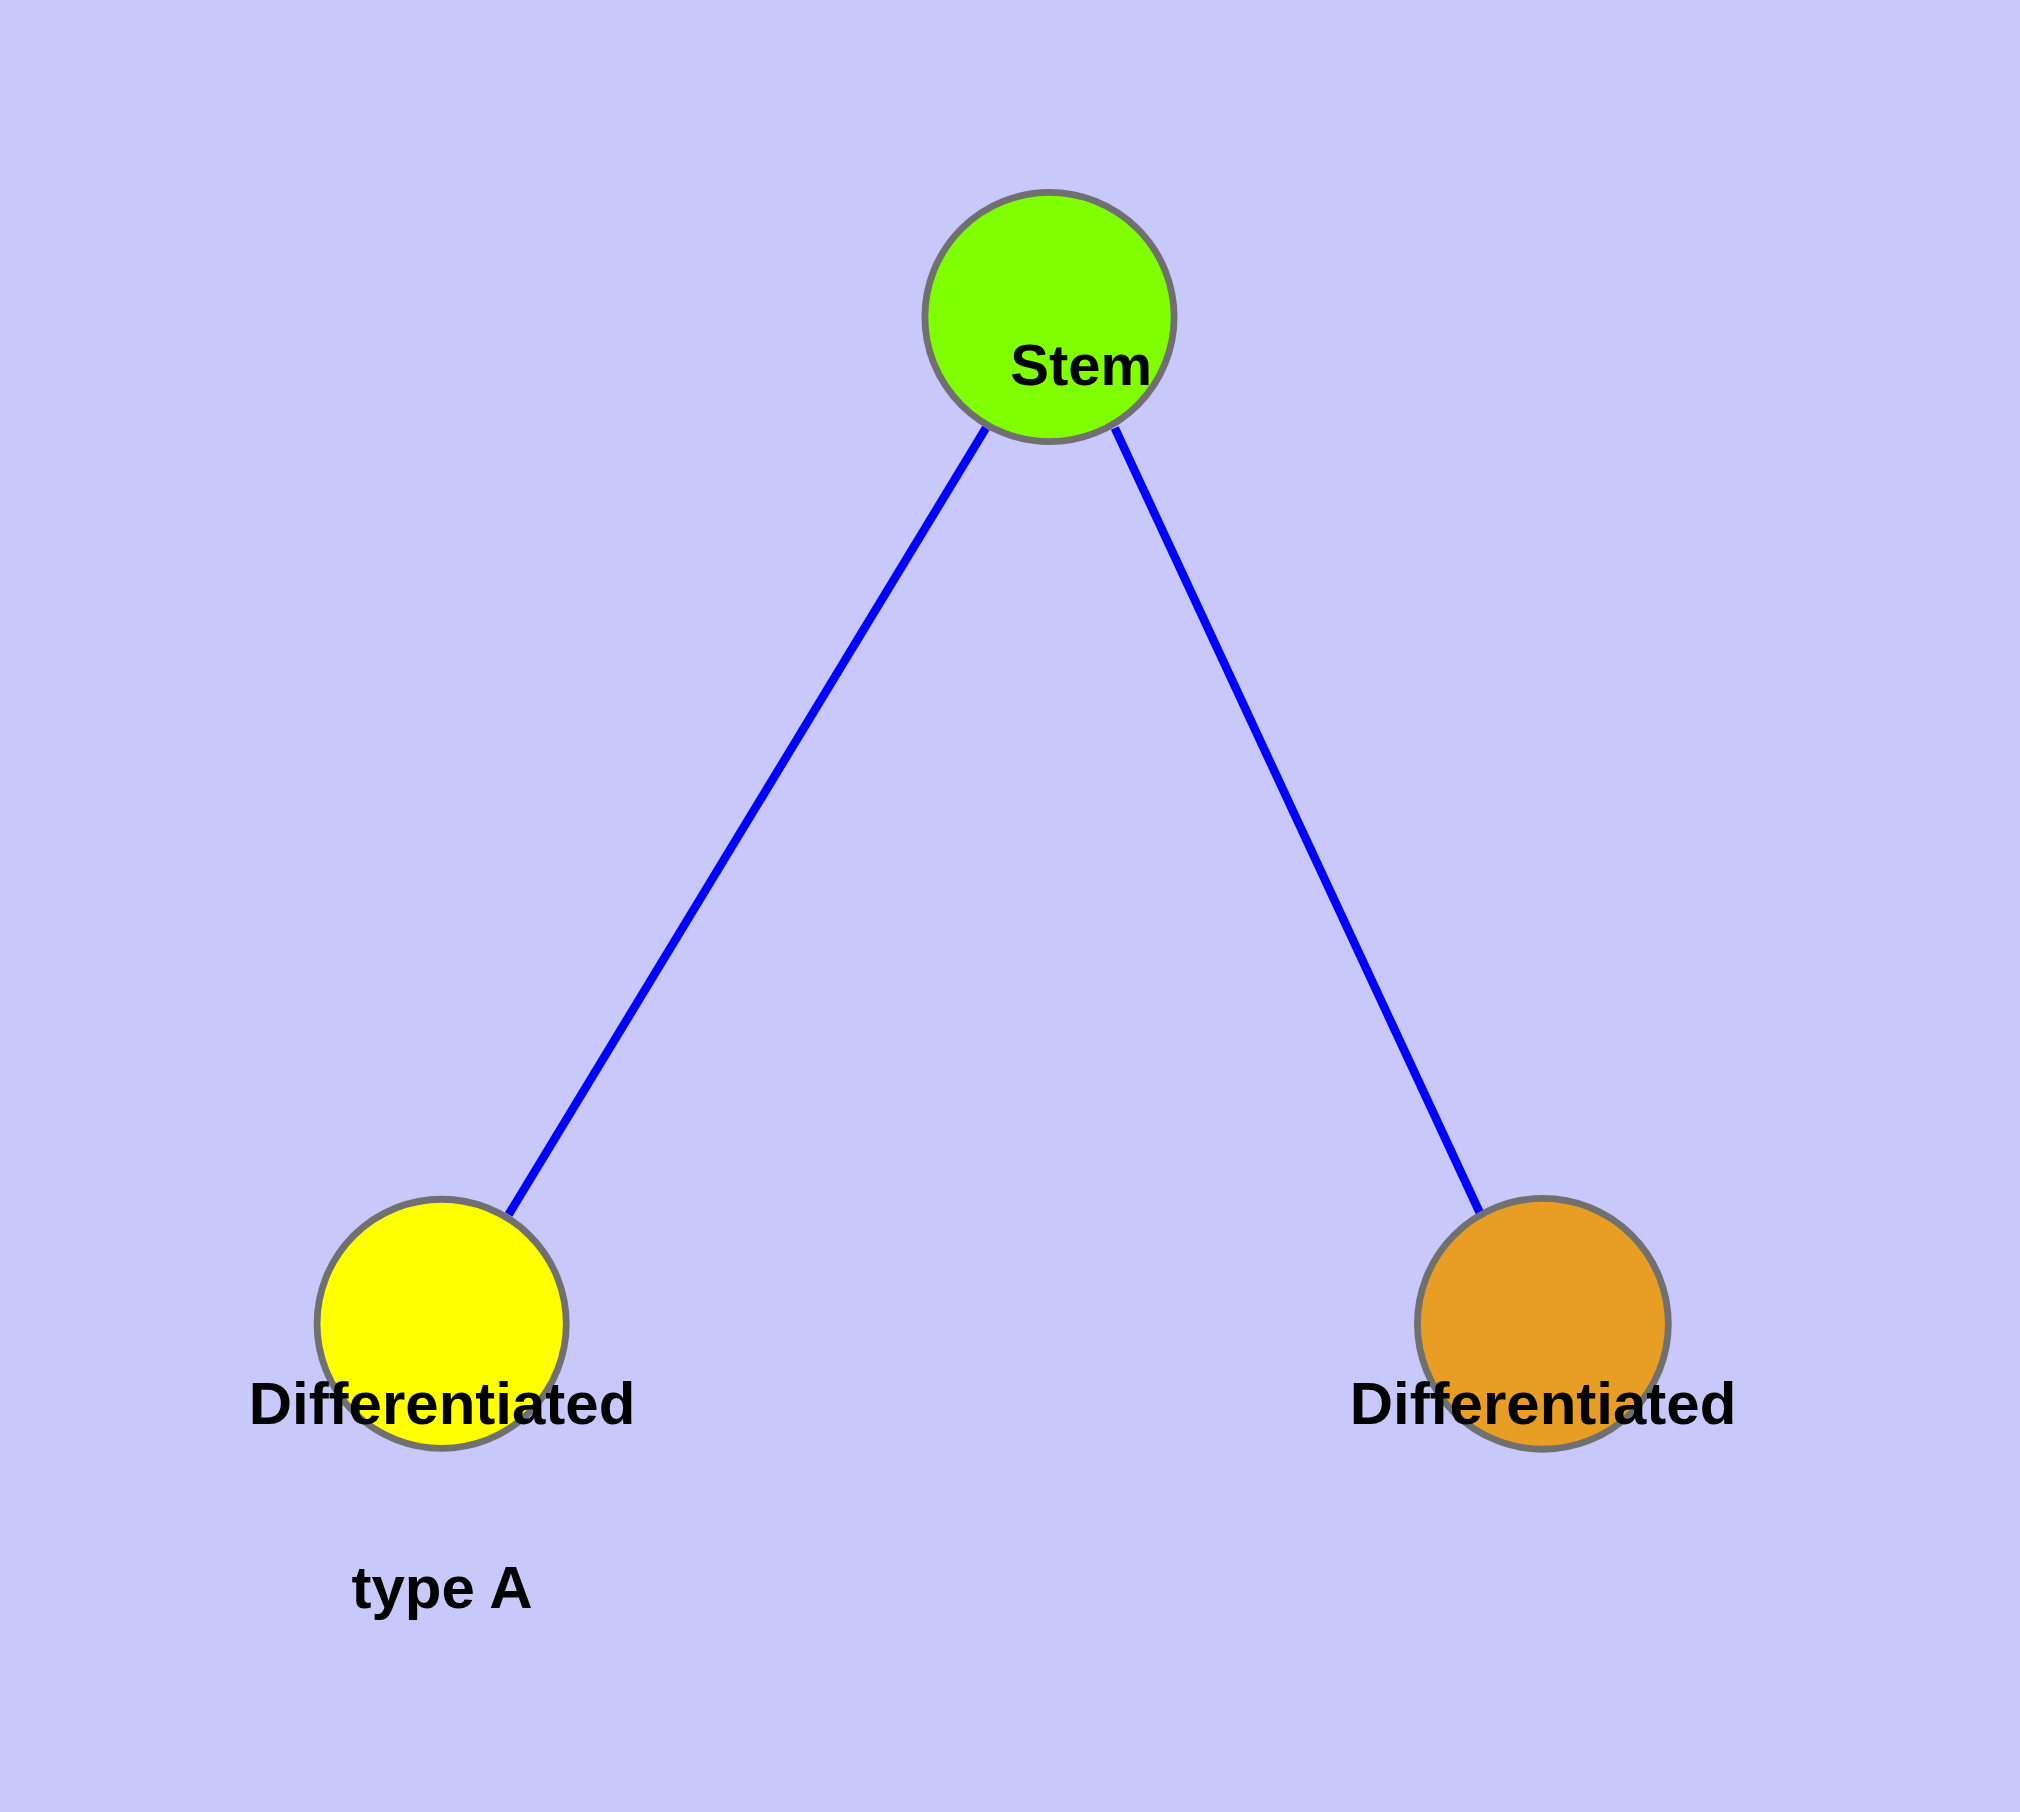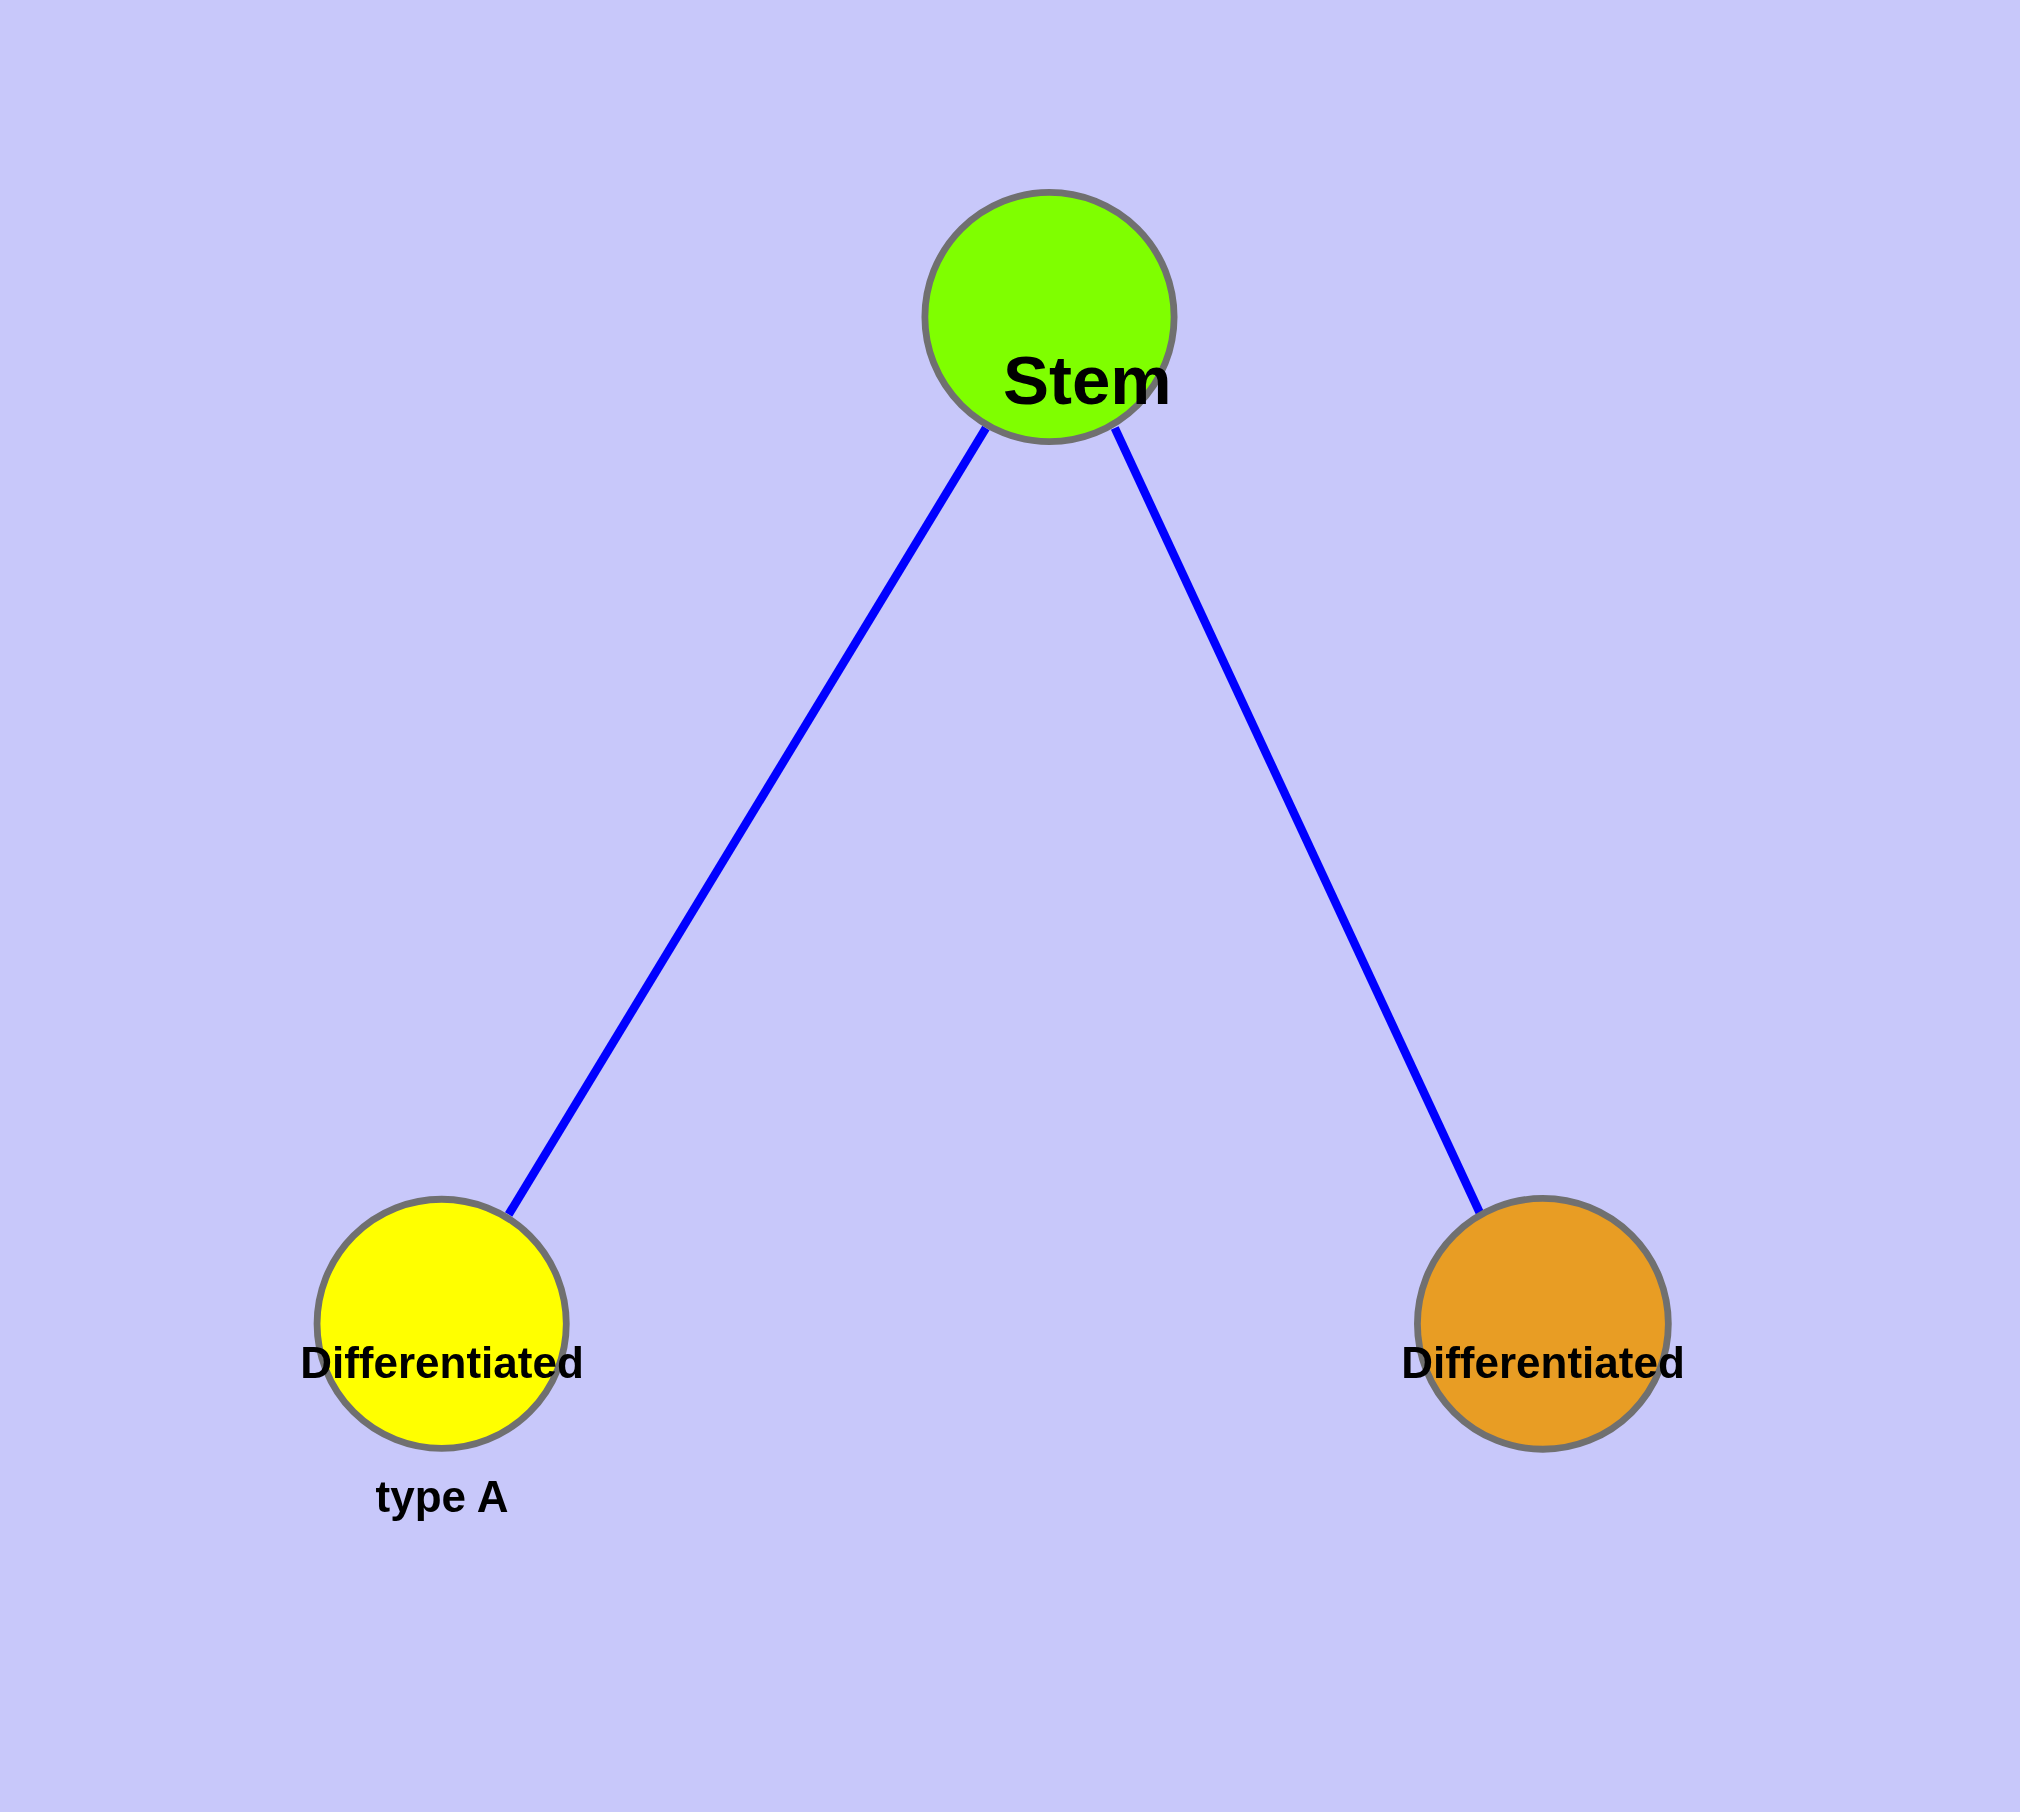--- a/index.html
+++ b/index.html
@@ -32,25 +32,25 @@
     text-align: center;
     color: #000000;
     font-family: "Liberation Sans", sans-serif;
     font-weight: bold;
     line-height: 1.02;
     white-space: pre;
     pointer-events: none;
     -webkit-font-smoothing: antialiased;
   }
   .node-label.single {
-    font-size: 69px;
+    font-size: 58px;
     text-align: center;
   }
   .node-label.double {
-    font-size: 44px;
+    font-size: 60px;
   }
   
   #label-stem {
     left: 710px;
     top: 280px;
     width: 678px;
   }
   #label-diff-a {
     left: 103px;
     top: 1248px;

